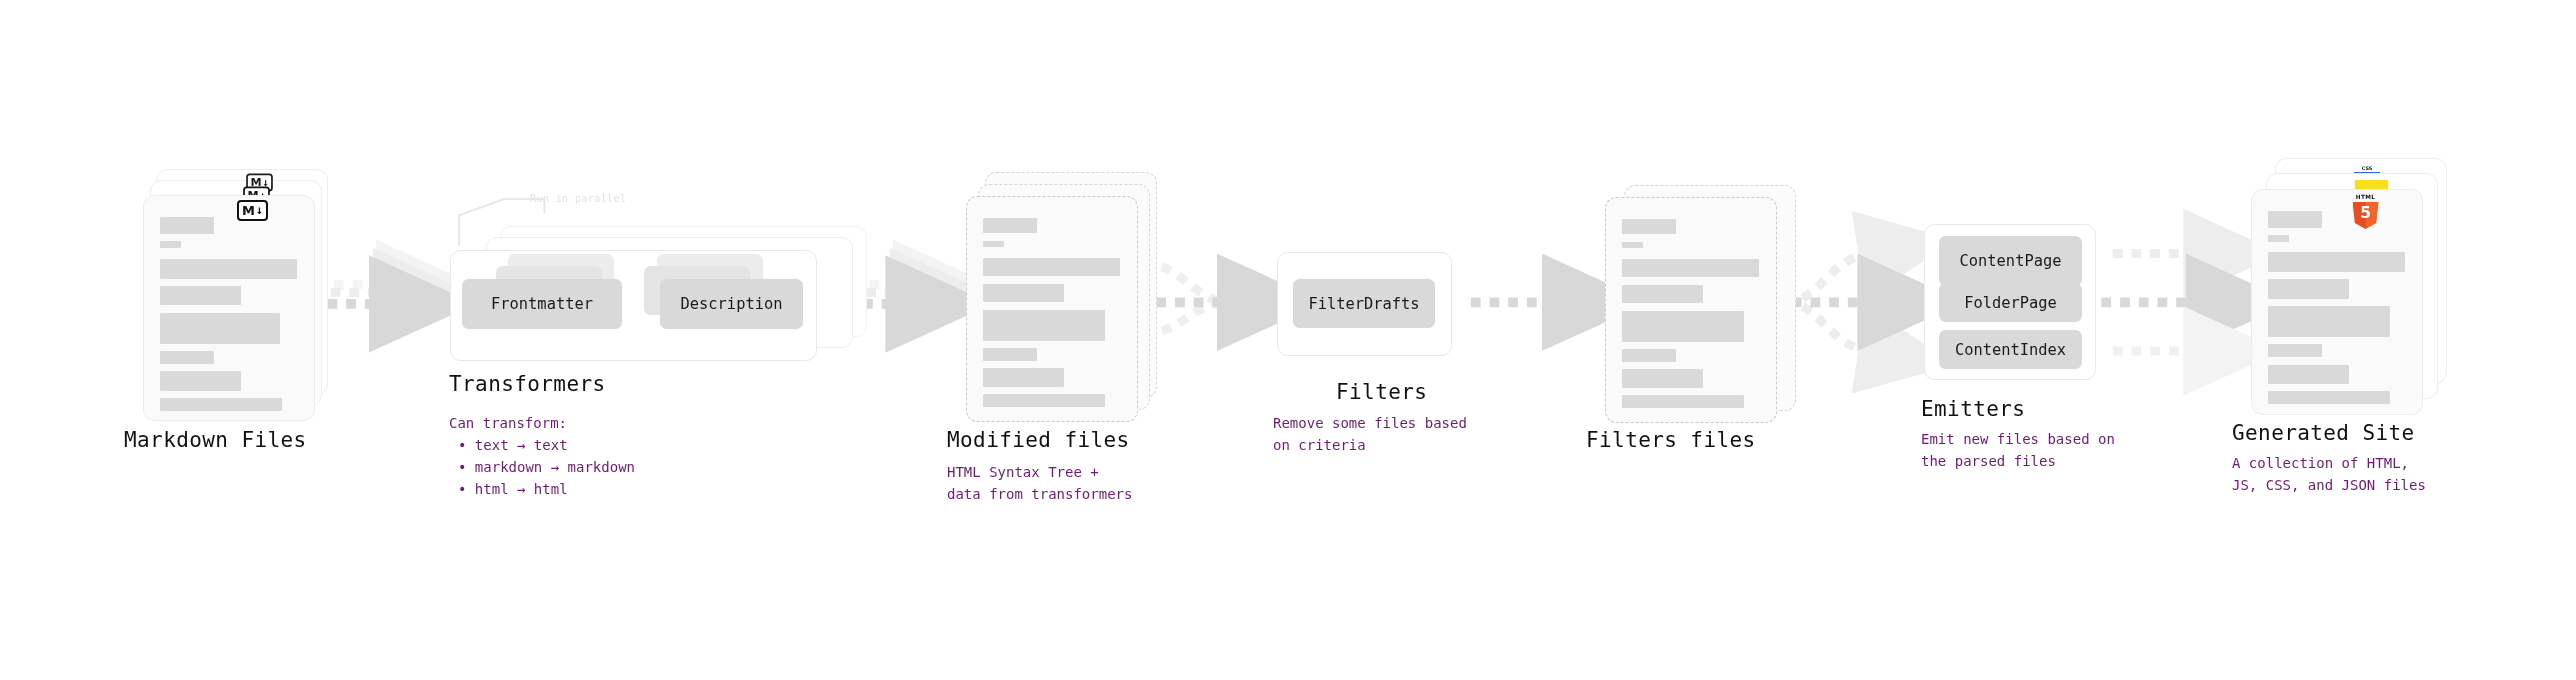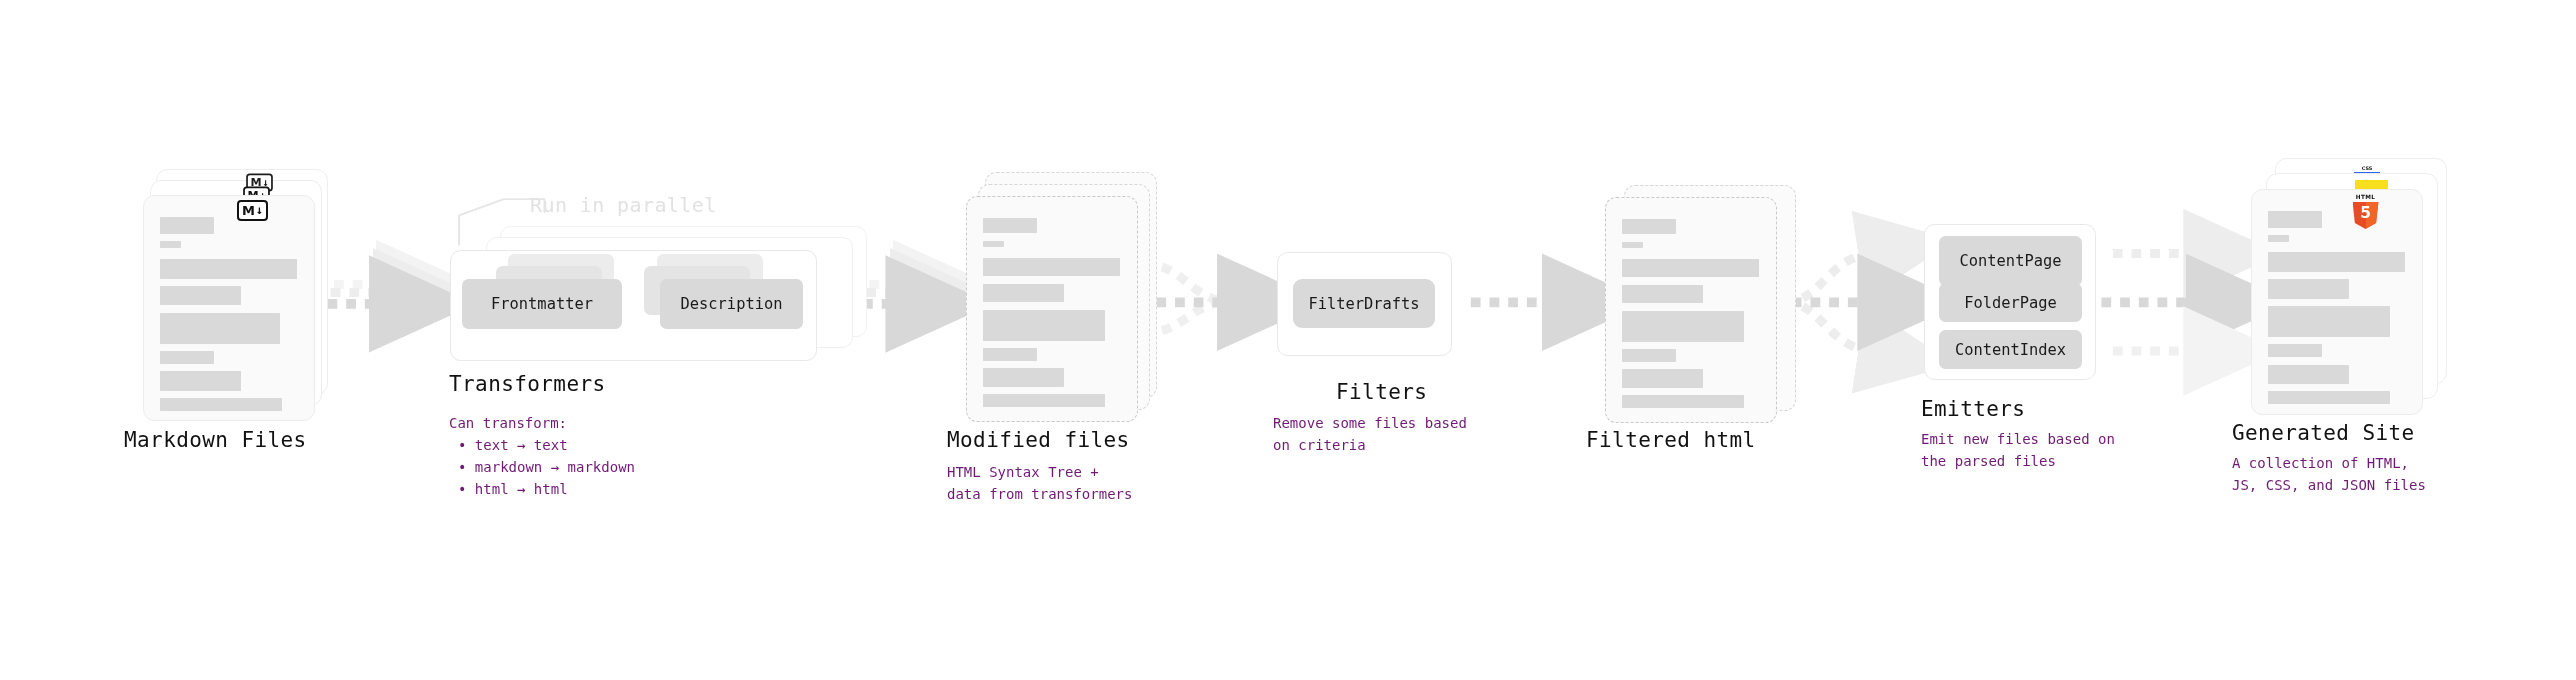--- a/index.html
+++ b/index.html
@@ -84,21 +84,21 @@
     background:#d9d9d9; border-radius:6.5px;
     display:flex; align-items:center; justify-content:center;
     font-size:15.4px; color:#1a1a1a; letter-spacing:0px; white-space:nowrap;
   }
 
   
   .title{ position:absolute; font-size:21px; letter-spacing:0.4px; color:#111; white-space:nowrap; }
   .sub{ position:absolute; font-size:14px; line-height:1.55; color:#701a75; white-space:pre; }
 
   .plabel{
-    position:absolute; font-size:20px; color:#e2e2e2; letter-spacing:0.4px; white-space:nowrap;
+    position:absolute; font-size:10px; color:#e2e2e2; letter-spacing:0.4px; white-space:nowrap;
   }
 
   svg.lay{ position:absolute; left:0; top:0; width:2576px; height:681px; pointer-events:none; }
 </style>
 </head>
 <body>
 
 <div class="stage">
 
   <svg class="lay" viewBox="0 0 3170 838">
@@ -235,21 +235,21 @@
       </div>
     </div>
 
     <div class="title" style="left:947px; top:428px;">Modified files</div>
     <div class="sub" style="left:947px; top:462px;">HTML Syntax Tree +
 data from transformers</div>
   </div>
 
   <div class="node">
     <div class="gbox" style="left:1277px; top:252px; width:175px; height:104px;"></div>
-    <div class="chip" style="position:absolute; left:1293px; top:279px; width:142px; height:49px;border-radius:9px;">FilterDrafts</div>
+    <div class="chip" style="position:absolute; left:1293px; top:279px; width:142px; height:49px;">FilterDrafts</div>
 
     <div class="title" style="left:1336px; top:380px;">Filters</div>
     <div class="sub" style="left:1273px; top:413px;">Remove some files based
 on criteria</div>
   </div>
 
   <div class="node">
     <div class="ghost dashed" style="left:1624px; top:185px;"></div>
     <div class="doc dashed" style="left:1605px; top:197px;">
       <div class="bars">
@@ -257,21 +257,21 @@
         <div class="bar" style="width:20.3px;  height:6.5px; margin-bottom:10.6px;"></div>
         <div class="bar" style="width:137px; height:18.7px;"></div>
         <div class="bar" style="width:81px; height:18.7px;"></div>
         <div class="bar" style="width:122px; height:31px;"></div>
         <div class="bar" style="width:54px;  height:13px;"></div>
         <div class="bar" style="width:81px; height:18.7px;"></div>
         <div class="bar" style="width:122px; height:13px;"></div>
       </div>
     </div>
 
-    <div class="title" style="left:1586px; top:428px;">Filtered html</div>
+    <div class="title" style="left:1586px; top:428px;">Filters files</div>
   </div>
 
   <div class="node">
     <div class="gbox" style="left:1924px; top:224px; width:172px; height:156px;"></div>
     <div class="chip" style="position:absolute; left:1939px; top:236px; width:143px; height:50px;">ContentPage</div>
     <div class="chip" style="position:absolute; left:1939px; top:283px; width:143px; height:39px;">FolderPage</div>
     <div class="chip" style="position:absolute; left:1939px; top:330px; width:143px; height:39px;">ContentIndex</div>
 
     <div class="title" style="left:1921px; top:397px;">Emitters</div>
     <div class="sub" style="left:1921px; top:429px;">Emit new files based on

